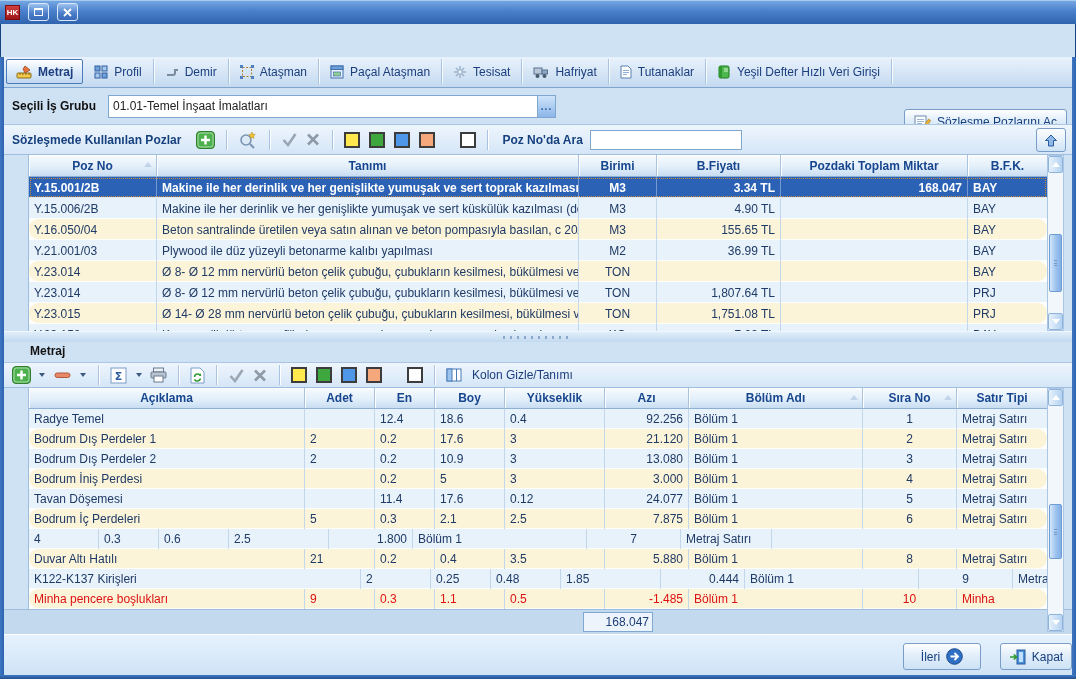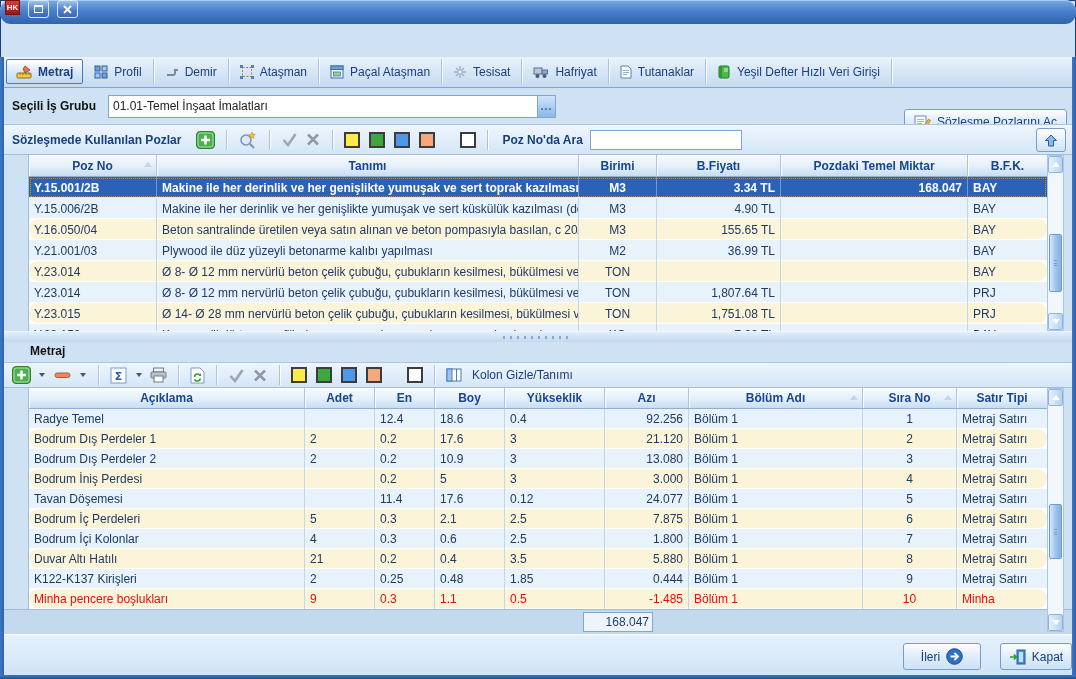--- a/index.html
+++ b/index.html
@@ -5,21 +5,21 @@
 *{margin:0;padding:0;box-sizing:border-box;}
 html,body{width:1076px;height:679px;}
 body{font-family:"Liberation Sans",sans-serif;background:#e8e8e8;position:relative;}
 .window{position:absolute;top:0;left:0;width:1076px;height:679px;background:#cfe2f4;overflow:hidden;box-shadow:inset 0 0 0 1px #16407e;}
 .edge{position:absolute;background:linear-gradient(90deg,#3d77c4,#2f62ac);z-index:40;}
 .edge.left{left:0;top:57px;bottom:0;width:4px;}
 .edge.right{right:0;top:57px;bottom:0;width:4px;}
 .edge.bottom{left:0;right:0;bottom:0;height:4px;background:linear-gradient(#3d77c4,#274f8e);}
 
 
-.titlebar{position:absolute;top:0;left:0;right:0;height:24px;display:flex;gap:6px;padding:0 5px;background:linear-gradient(#79aae4 0%,#4a80cc 45%,#2f63ae 100%);z-index:60;box-shadow:inset 0 1px 0 #a8cbf0;border-radius:11px;}
+.titlebar{position:absolute;top:0;left:0;right:0;height:24px;display:flex;align-items:center;gap:6px;padding:0 5px;background:linear-gradient(#79aae4 0%,#4a80cc 45%,#2f63ae 100%);z-index:60;box-shadow:inset 0 1px 0 #a8cbf0;}
 .appicon{width:15px;height:15px;background:linear-gradient(#d24040,#9e1616);color:#fff;font-size:8px;font-weight:bold;display:flex;align-items:center;justify-content:center;border:1px solid #7c0f0f;flex:none;}
 .apptitle{color:#fff;font-size:13px;flex:1;text-shadow:1px 1px 1px rgba(0,0,40,.45);white-space:nowrap;}
 .winbtn{width:21px;height:18px;border-radius:3px;background:linear-gradient(#9cc2f0,#4a7cc8 60%,#3a6ab8);border:1px solid #d8e8fa;display:flex;align-items:center;justify-content:center;margin-left:2px;}
 .maxglyph{width:9px;height:8px;border:1px solid #fff;border-top-width:2px;}
 
 
 .appheader{position:absolute;top:24px;left:1px;right:1px;height:33px;background:linear-gradient(#b7d4f2,#8ab4e4 55%,#5b90cf);display:flex;align-items:center;padding:0 12px;border-bottom:1px solid #4a7ab8;z-index:50;}
 .htitle{flex:1;color:#fff;font-weight:bold;font-size:15px;text-shadow:1px 1px 1px rgba(20,40,90,.5);}
 .hno{color:#fff;font-weight:bold;font-size:15px;text-shadow:1px 1px 1px rgba(20,40,90,.5);display:flex;gap:9px;}
 
@@ -290,21 +290,21 @@
         <div class="th" style="width: 422px;">
           <span>Tanımı</span>
         </div>
         <div class="th" style="width: 78px;">
           <span>Birimi</span>
         </div>
         <div class="th" style="width: 124px;">
           <span>B.Fiyatı</span>
         </div>
         <div class="th" style="width: 187px;">
-          <span>Pozdaki Temel Miktar</span>
+          <span>Pozdaki Toplam Miktar</span>
         </div>
         <div class="th" style="width: 80px;">
           <span>B.F.K.</span>
         </div>
       </div>
     <div>
         <div class="trow body r-sel">
           <div class="td " style="width: 128px;">Y.15.001/2B</div>
           <div class="td " style="width: 422px;">Makine ile her derinlik ve her genişlikte yumuşak ve sert toprak kazılması (derin</div>
           <div class="td al-c" style="width: 78px;">M3</div>
@@ -549,21 +549,20 @@
           <div class="td " style="width: 70px;">5</div>
           <div class="td " style="width: 60px;">0.3</div>
           <div class="td " style="width: 70px;">2.1</div>
           <div class="td " style="width: 100px;">2.5</div>
           <div class="td al-r" style="width: 84px;">7.875</div>
           <div class="td " style="width: 174px;">Bölüm 1</div>
           <div class="td al-c" style="width: 94px;">6</div>
           <div class="td " style="width: 91px;">Metraj Satırı</div>
         </div>
         <div class="trow body r-blue">
-          <div class="td " style="width: 276px;">Bodrum İçi Kolonlar</div>
           <div class="td " style="width: 70px;">4</div>
           <div class="td " style="width: 60px;">0.3</div>
           <div class="td " style="width: 70px;">0.6</div>
           <div class="td " style="width: 100px;">2.5</div>
           <div class="td al-r" style="width: 84px;">1.800</div>
           <div class="td " style="width: 174px;">Bölüm 1</div>
           <div class="td al-c" style="width: 94px;">7</div>
           <div class="td " style="width: 91px;">Metraj Satırı</div>
         </div>
         <div class="trow body r-cream">
@@ -571,21 +570,21 @@
           <div class="td " style="width: 70px;">21</div>
           <div class="td " style="width: 60px;">0.2</div>
           <div class="td " style="width: 70px;">0.4</div>
           <div class="td " style="width: 100px;">3.5</div>
           <div class="td al-r" style="width: 84px;">5.880</div>
           <div class="td " style="width: 174px;">Bölüm 1</div>
           <div class="td al-c" style="width: 94px;">8</div>
           <div class="td " style="width: 91px;">Metraj Satırı</div>
         </div>
         <div class="trow body r-blue">
-          <div class="td " style="width: 276px;">K122-K137 Kirişleri</div>
+          <div class="td " style="width: 332px;">K122-K137 Kirişleri</div>
           <div class="td " style="width: 70px;">2</div>
           <div class="td " style="width: 60px;">0.25</div>
           <div class="td " style="width: 70px;">0.48</div>
           <div class="td " style="width: 100px;">1.85</div>
           <div class="td al-r" style="width: 84px;">0.444</div>
           <div class="td " style="width: 174px;">Bölüm 1</div>
           <div class="td al-c" style="width: 94px;">9</div>
           <div class="td " style="width: 91px;">Metraj Satırı</div>
         </div>
         <div class="trow body r-cream r-minha">

